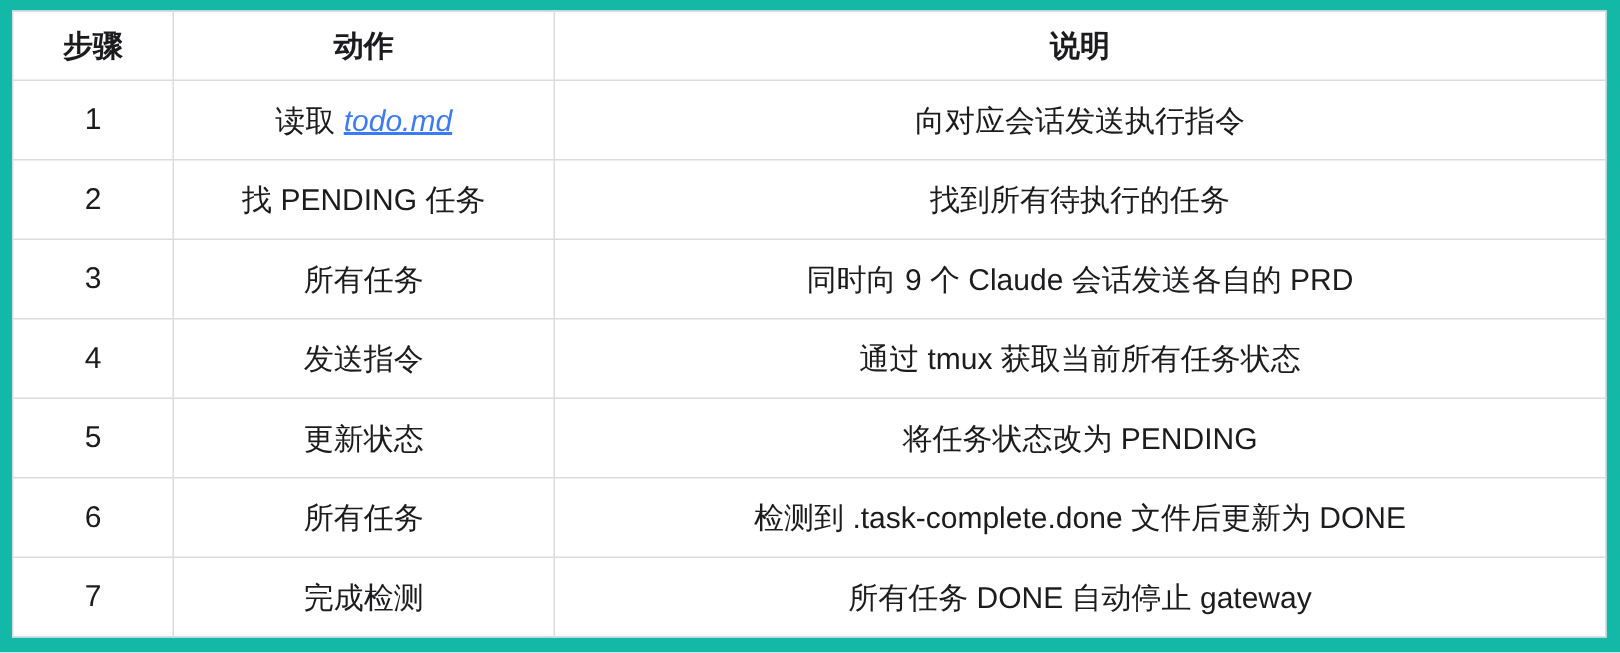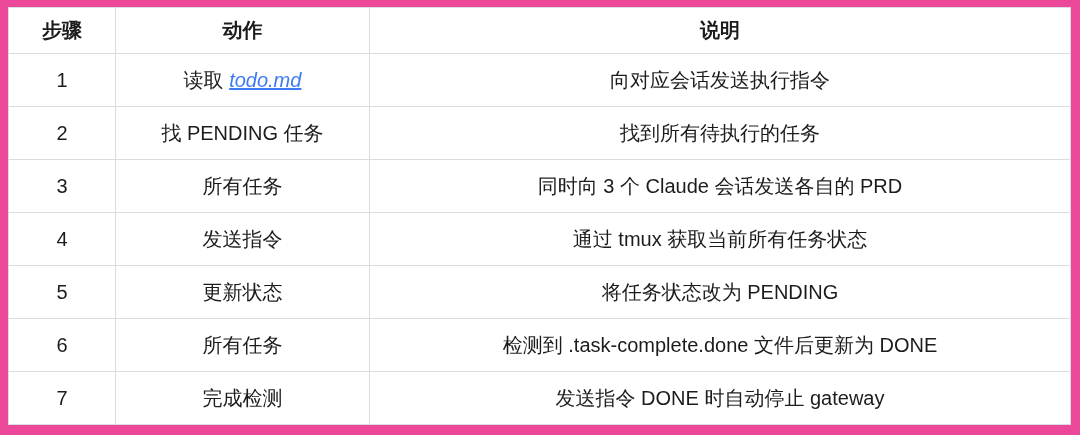--- a/index.html
+++ b/index.html
@@ -7,21 +7,21 @@
     padding: 0;
     width: 1080px;
     height: 435px;
     background: #ffffff;
     font-family: "Liberation Sans", "DejaVu Sans", sans-serif;
   }
   .page {
     position: relative;
     width: 1080px;
     height: 435px;
-    background: #ec4899;
+    background: #14b8a6;
   }
   table.steps {
     position: absolute;
     left: 8px;
     top: 7px;
     width: 1063px;
     border-collapse: collapse;
     table-layout: fixed;
     background: #ffffff;
   }
@@ -78,37 +78,37 @@
         <td>向对应会话发送执行指令</td>
       </tr>
       <tr>
         <td>2</td>
         <td>找 PENDING 任务</td>
         <td>找到所有待执行的任务</td>
       </tr>
       <tr>
         <td>3</td>
         <td>所有任务</td>
-        <td>同时向 3 个 Claude 会话发送各自的 PRD</td>
+        <td>同时向 9 个 Claude 会话发送各自的 PRD</td>
       </tr>
       <tr>
         <td>4</td>
         <td>发送指令</td>
         <td>通过 tmux 获取当前所有任务状态</td>
       </tr>
       <tr>
         <td>5</td>
         <td>更新状态</td>
         <td>将任务状态改为 PENDING</td>
       </tr>
       <tr>
         <td>6</td>
         <td>所有任务</td>
         <td>检测到 .task-complete.done 文件后更新为 DONE</td>
       </tr>
       <tr>
         <td>7</td>
         <td>完成检测</td>
-        <td>发送指令 DONE 时自动停止 gateway</td>
+        <td>所有任务 DONE 自动停止 gateway</td>
       </tr>
     </tbody>
   </table>
 </div>
 
 </body></html>

